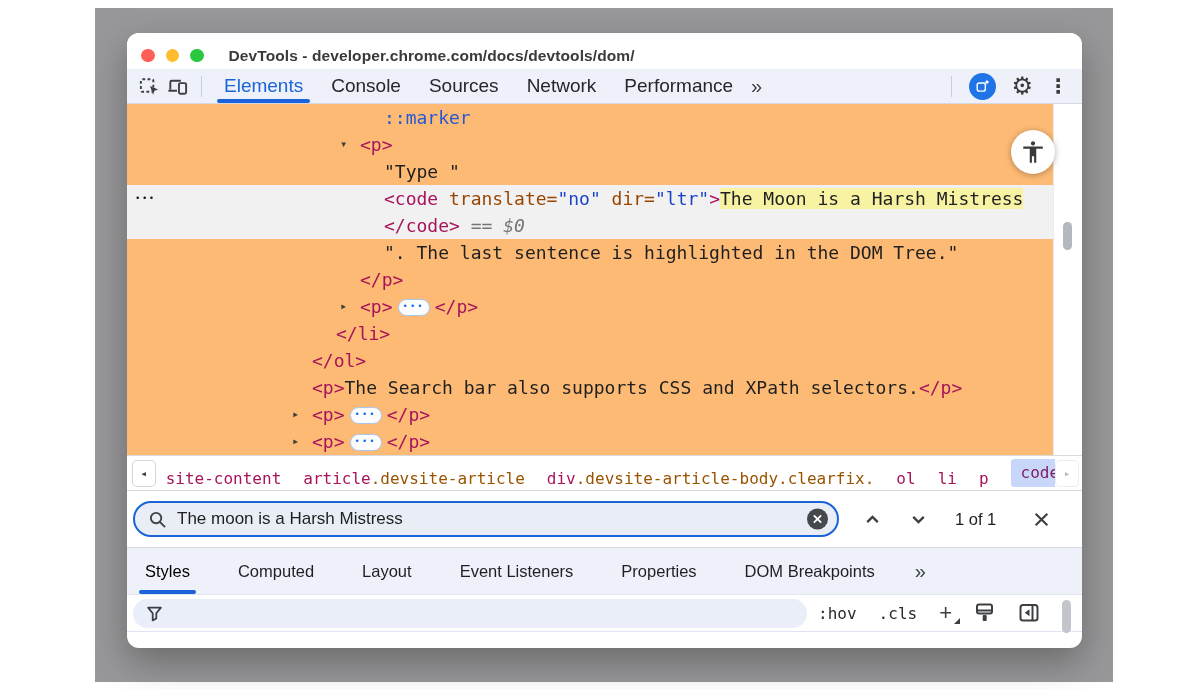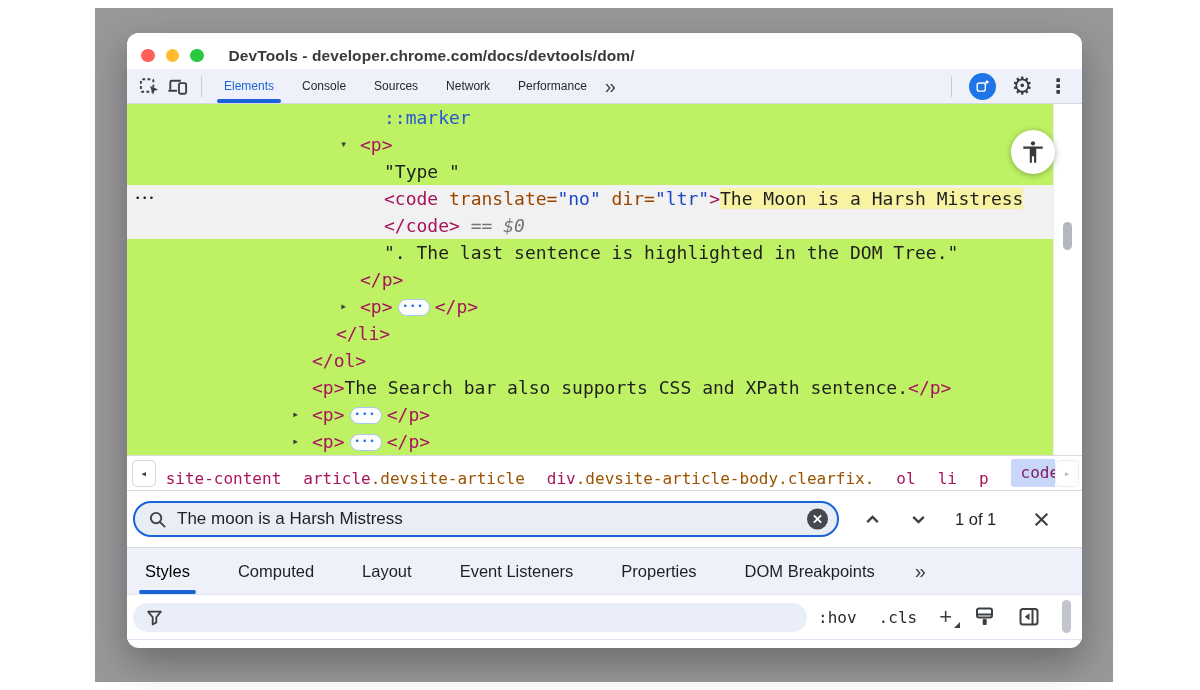--- a/index.html
+++ b/index.html
@@ -18,33 +18,33 @@
   .wtitle{margin-left:25px;font-weight:bold;font-size:15.5px;color:#3a3a3a;letter-spacing:.1px;}
 
   
   .toolbar{position:absolute;top:36px;left:0;right:0;height:35px;background:#eef1f9;
            border-bottom:1px solid #d5d8e0;display:flex;align-items:center;}
   .tb-icon{display:flex;align-items:center;justify-content:center;width:28px;height:28px;flex:0 0 auto;}
   .tb-icon.first{margin-left:8px;}
   .vdiv{width:1px;height:21px;background:#c8cdd8;margin:0 8px 0 10px;flex:0 0 auto;}
   .tabs{display:flex;height:100%;align-items:center;}
   .tab{position:relative;height:100%;display:flex;align-items:center;padding:0 14px;
-       font-size:12px;color:#26272b;cursor:default;white-space:nowrap;}
+       font-size:19px;color:#26272b;cursor:default;white-space:nowrap;}
   .tab.active{color:#1a63d9;}
   .tab.active::after{content:"";position:absolute;left:7px;right:7px;bottom:0;height:4px;
        border-radius:4px;background:#1a63d9;}
   .tab-more{font-size:20px;color:#3c4043;margin-left:4px;line-height:1;}
   .tb-right{margin-left:auto;display:flex;align-items:center;gap:15px;margin-right:14px;}
   .ai-btn{width:27px;height:27px;border-radius:50%;background:#1f74e8;display:flex;
           align-items:center;justify-content:center;}
   .gear{font-size:24px;color:#3a3a3a;line-height:1;}
   .kebab{font-size:20px;color:#3a3a3a;font-weight:bold;line-height:1;}
 
   
-  .dom{position:absolute;top:71px;left:0;right:0;height:351px;background:#bef264;overflow:hidden;
+  .dom{position:absolute;top:71px;left:0;right:0;height:351px;background:#fdba74;overflow:hidden;
        padding-right:29px;}
   .dom-row{position:relative;height:27px;font:18px/27px "DejaVu Sans Mono",monospace;
            white-space:pre;color:#1f1f1f;}
   .dom-row.hovered{background:#f1f1f1;}
   .arrow{position:absolute;top:0;font-size:12px;line-height:27px;color:#3f3f3f;}
   .gutter-dots{position:absolute;left:8px;top:0;font-size:9px;letter-spacing:1.5px;
            line-height:27px;color:#1b1b1b;}
   .c-tag{color:#a8145c;}
   .c-attr{color:#994500;}
   .c-val{color:#1c43c8;}
@@ -94,21 +94,21 @@
   .stylesbar{position:absolute;top:515px;left:0;right:0;height:47px;background:#eef1f9;
         border-bottom:1px solid #e2e6f0;display:flex;align-items:center;padding-left:18px;}
   .stabs{display:flex;height:100%;align-items:center;gap:48px;}
   .stab{position:relative;height:100%;display:flex;align-items:center;font-size:16.5px;color:#1f2023;white-space:nowrap;}
   .stab.active{color:#000000;}
   .stab.active::after{content:"";position:absolute;left:-6px;right:-6px;bottom:0;height:4px;
         border-radius:4px;background:#1a63d9;}
   .stab-more{font-size:20px;color:#3c4043;margin-left:40px;line-height:1;}
 
   
-  .filterbar{position:absolute;top:562px;left:0;right:0;height:45px;background:#fff;
+  .filterbar{position:absolute;top:562px;left:0;right:0;height:37px;background:#fff;
         border-bottom:1px solid #dde3f3;display:flex;align-items:center;}
   .filter-input{margin-left:6px;width:674px;height:29px;border-radius:15px;background:#e9eef9;
         display:flex;align-items:center;padding-left:13px;}
   .filter-right{margin-left:auto;margin-right:42px;display:flex;align-items:center;gap:22px;
         font:16px "DejaVu Sans Mono",monospace;color:#28292c;}
   .plus{position:relative;font-family:"Liberation Sans",sans-serif;font-size:22px;color:#3c4043;line-height:1;}
   .plus::after{content:"";position:absolute;right:-8px;bottom:0;width:0;height:0;
         border-bottom:6px solid #3c4043;border-left:6px solid transparent;}
   .thumb-bottom{position:absolute;left:935px;top:567px;width:9px;height:33px;border-radius:5px;background:#c2c5cb;}
 </style>
@@ -170,21 +170,21 @@
           <div class="dom-row" style="padding-left: 257px;"><span class="c-pseudo">::marker</span></div>
           <div class="dom-row" style="padding-left: 233px;"><span class="arrow" style="left: 213px;">▾</span><span class="c-tag">&lt;p&gt;</span></div>
           <div class="dom-row" style="padding-left: 257px;"><span class="c-text">"Type "</span></div>
           <div class="dom-row hovered" style="padding-left: 257px;"><span class="gutter-dots">•••</span><span class="c-tag">&lt;code</span><span class="c-attr"> translate=</span><span class="c-val">"no"</span><span class="c-attr"> dir=</span><span class="c-val">"ltr"</span><span class="c-tag">&gt;</span><span class="c-hl">The Moon is a Harsh Mistress</span></div>
           <div class="dom-row hovered" style="padding-left: 257px;"><span class="c-tag">&lt;/code&gt;</span><span class="c-grey"> == </span><span class="c-dollar">$0</span></div>
           <div class="dom-row" style="padding-left: 257px;"><span class="c-text">". The last sentence is highlighted in the DOM Tree."</span></div>
           <div class="dom-row" style="padding-left: 233px;"><span class="c-tag">&lt;/p&gt;</span></div>
           <div class="dom-row" style="padding-left: 233px;"><span class="arrow" style="left: 213px;">▸</span><span class="c-tag">&lt;p&gt;</span><span class="badge">•••</span><span class="c-tag">&lt;/p&gt;</span></div>
           <div class="dom-row" style="padding-left: 209px;"><span class="c-tag">&lt;/li&gt;</span></div>
           <div class="dom-row" style="padding-left: 185px;"><span class="c-tag">&lt;/ol&gt;</span></div>
-          <div class="dom-row" style="padding-left: 185px;"><span class="c-tag">&lt;p&gt;</span><span class="c-text">The Search bar also supports CSS and XPath sentence.</span><span class="c-tag">&lt;/p&gt;</span></div>
+          <div class="dom-row" style="padding-left: 185px;"><span class="c-tag">&lt;p&gt;</span><span class="c-text">The Search bar also supports CSS and XPath selectors.</span><span class="c-tag">&lt;/p&gt;</span></div>
           <div class="dom-row" style="padding-left: 185px;"><span class="arrow" style="left: 165px;">▸</span><span class="c-tag">&lt;p&gt;</span><span class="badge">•••</span><span class="c-tag">&lt;/p&gt;</span></div>
           <div class="dom-row" style="padding-left: 185px;"><span class="arrow" style="left: 165px;">▸</span><span class="c-tag">&lt;p&gt;</span><span class="badge">•••</span><span class="c-tag">&lt;/p&gt;</span></div>
         </div>
       <div class="scroll-gutter">
         <div class="thumb-dom"></div>
       </div>
       <div class="fab">
         <svg width="26" height="26" viewBox="0 0 24 24">
           <path fill="#3a3a3a" d="M12 2c1.1 0 2 .9 2 2s-.9 2-2 2-2-.9-2-2 .9-2 2-2zm9 7h-6v13h-2v-6h-2v6H9V9H3V7h18v2z"></path>
         </svg>

